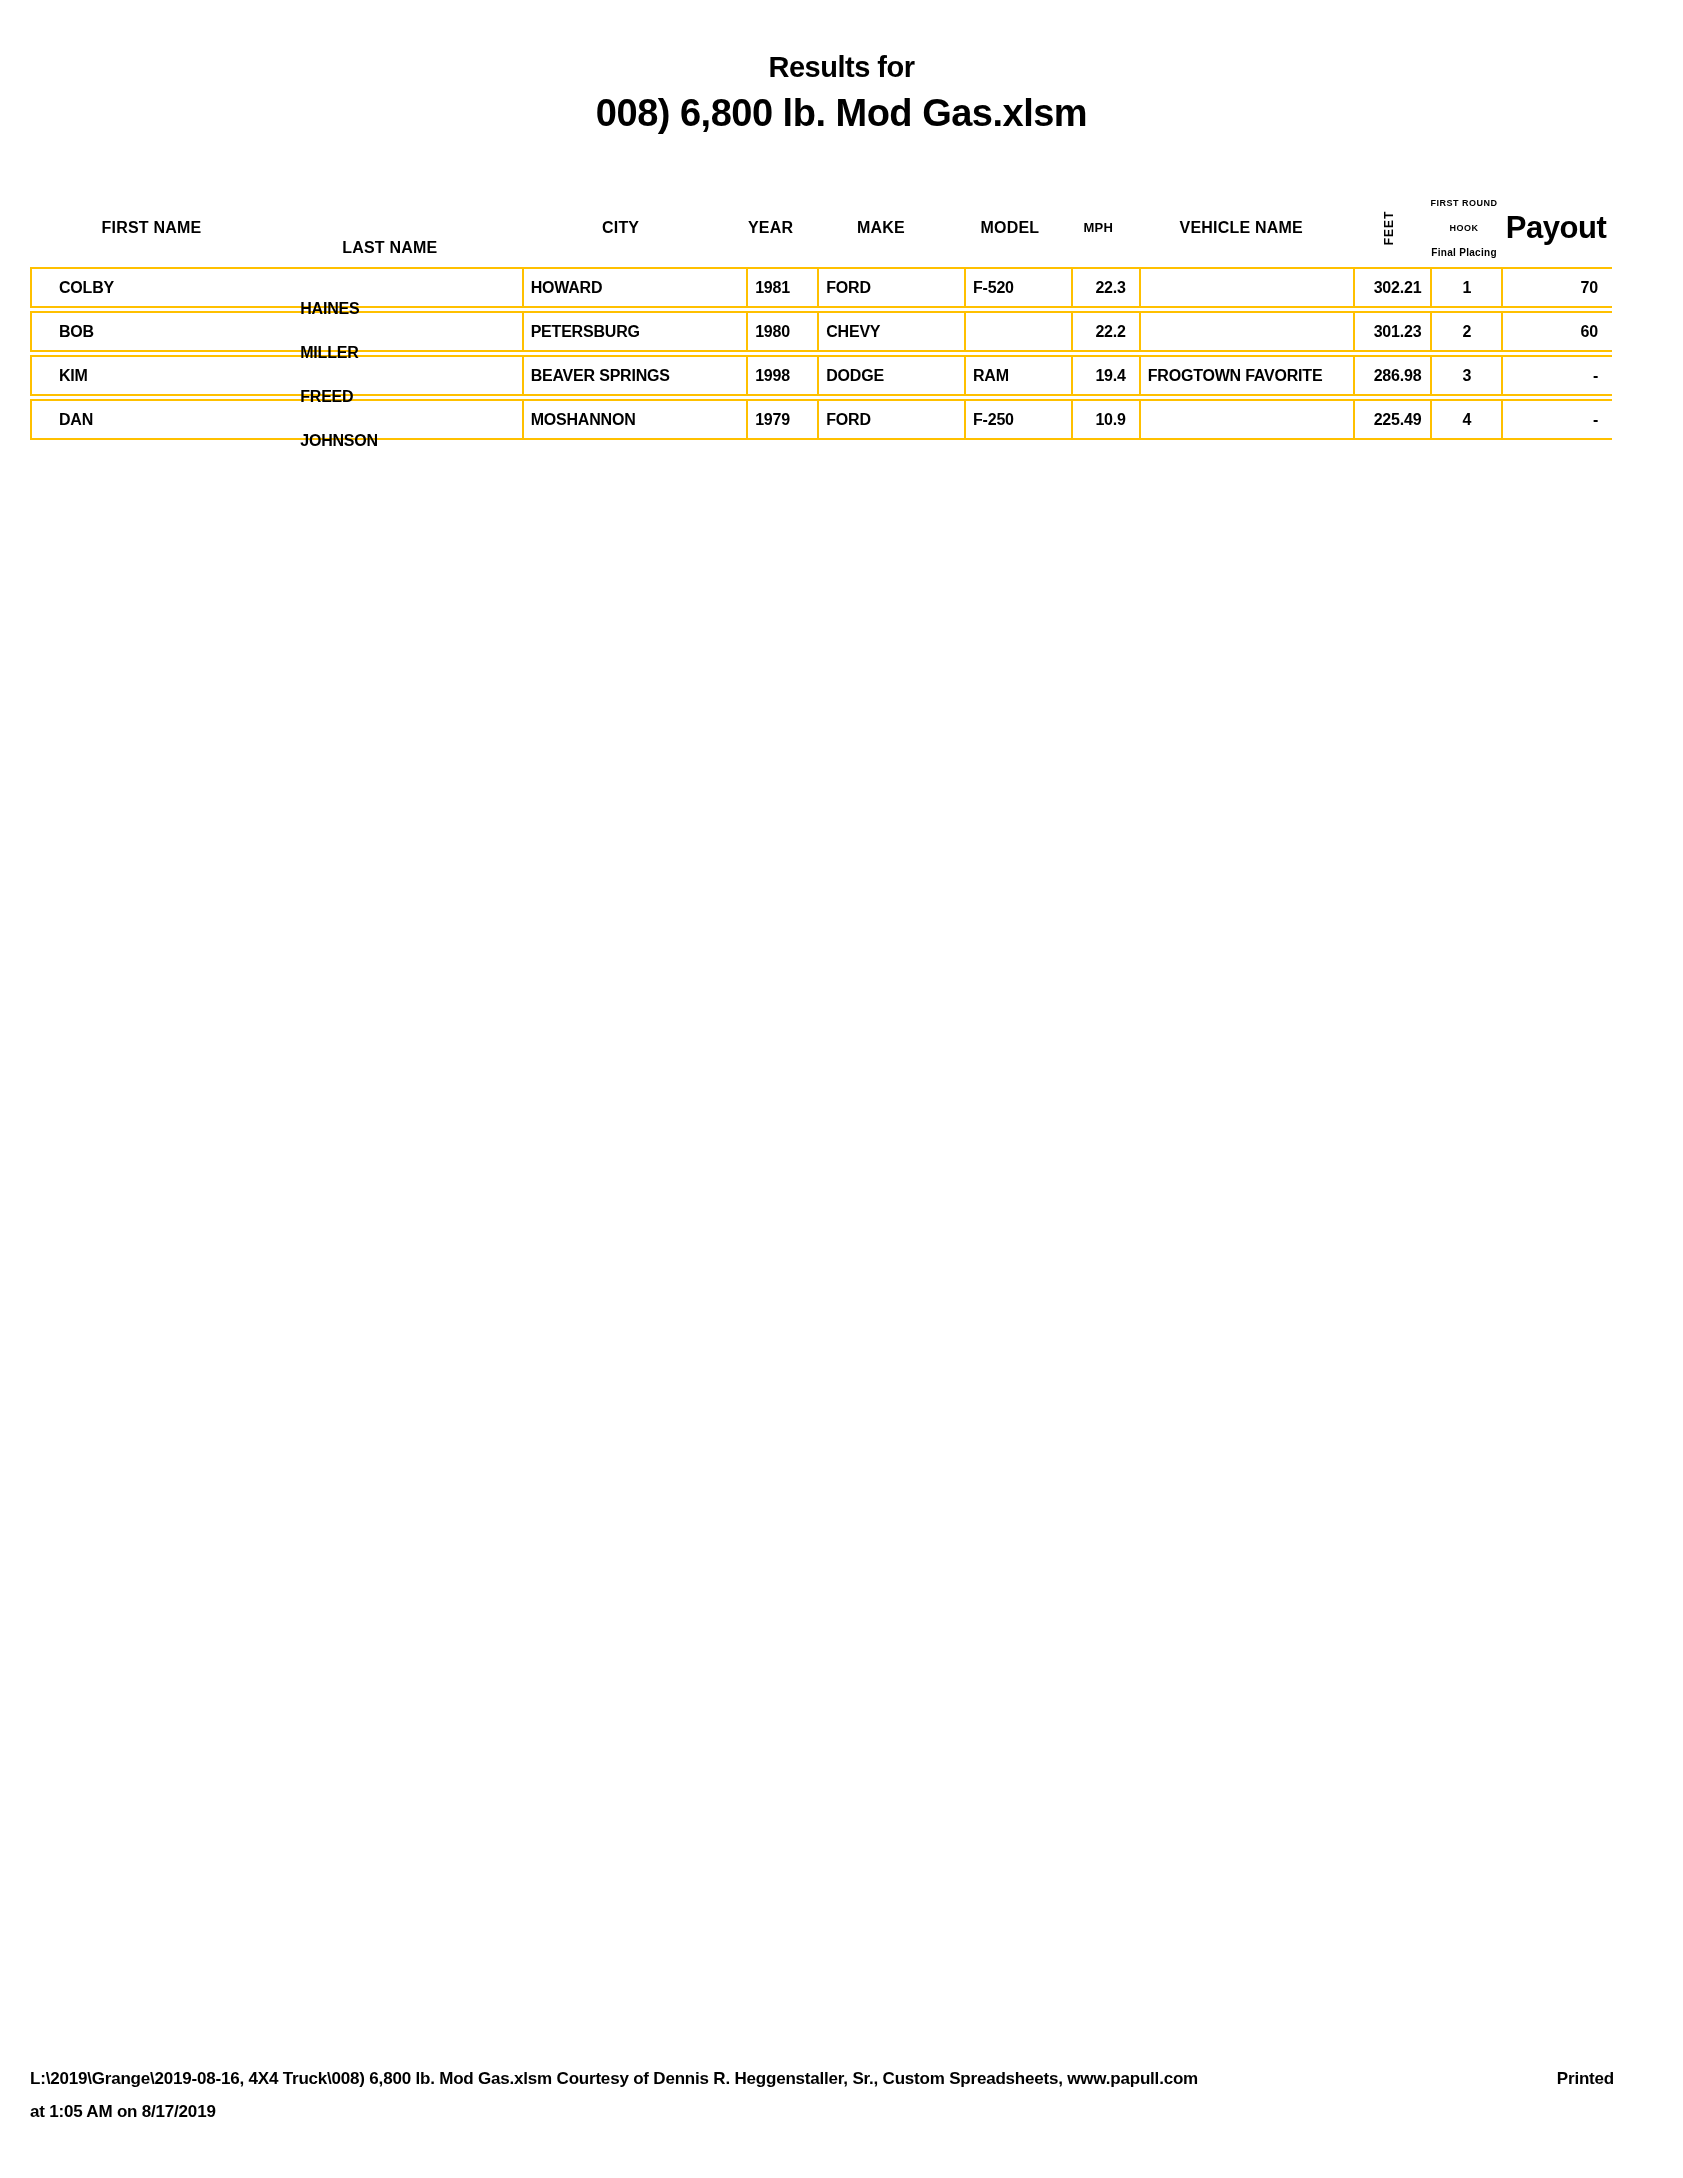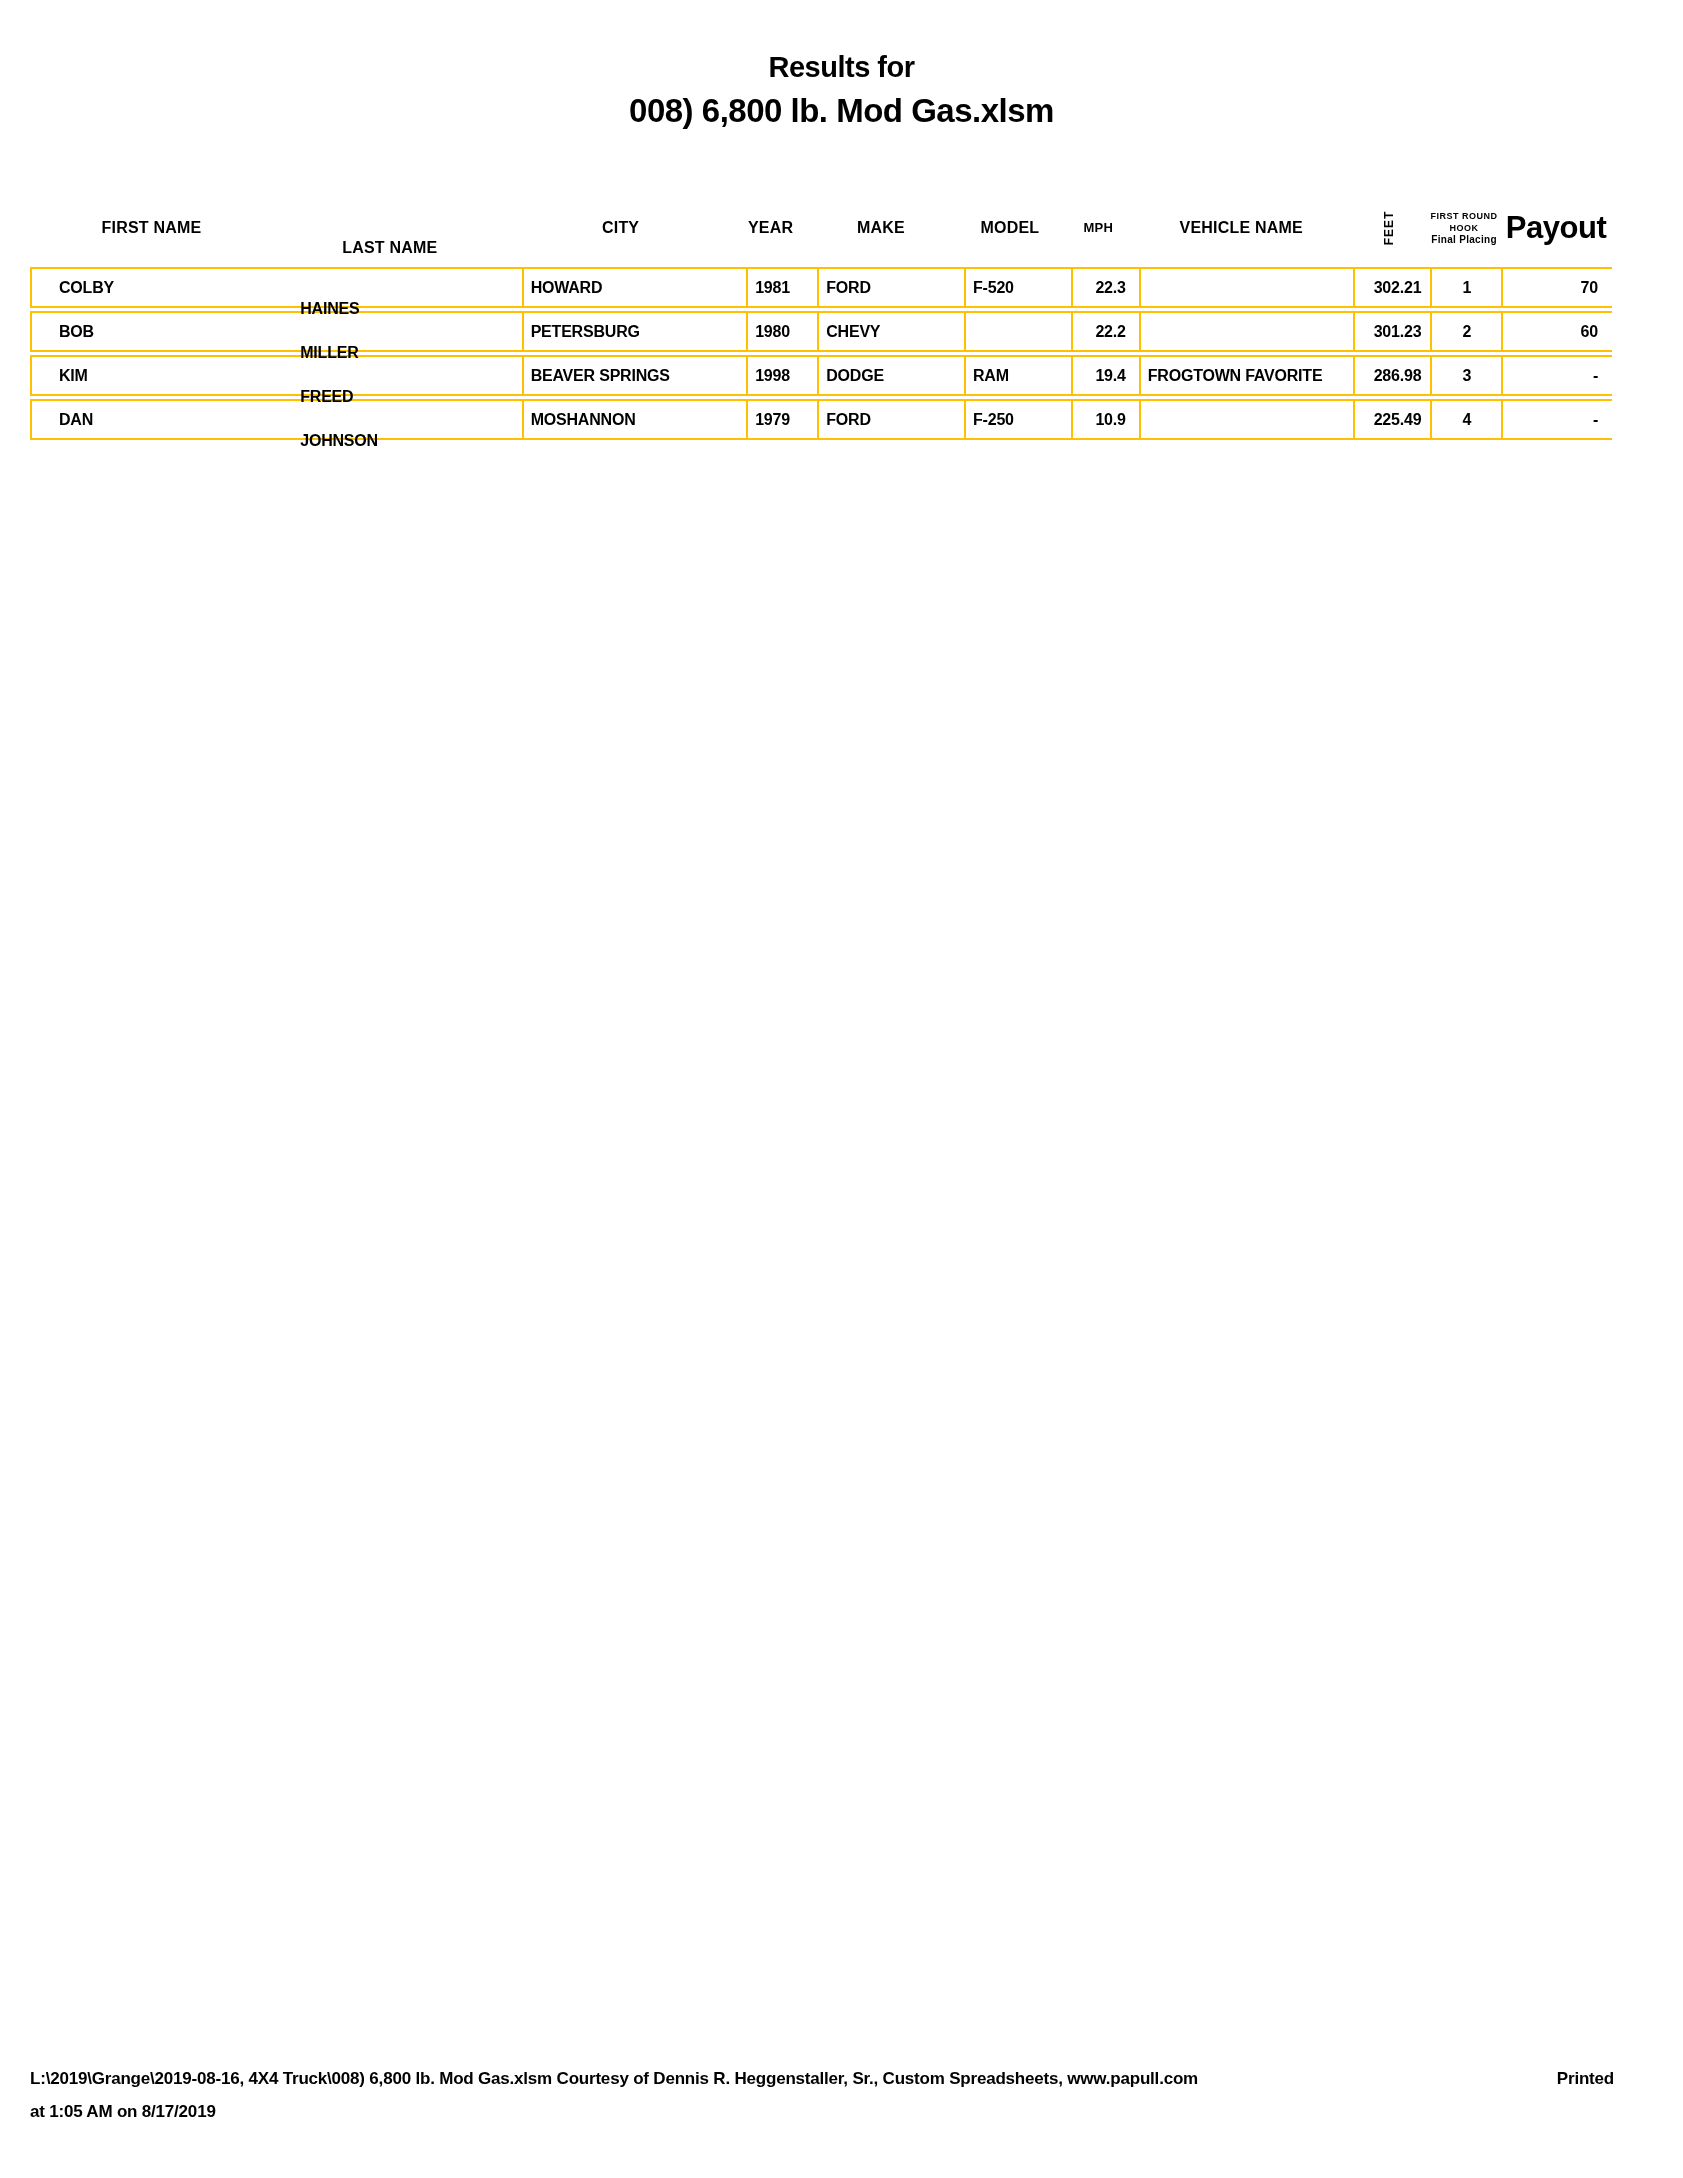--- a/index.html
+++ b/index.html
@@ -9,30 +9,30 @@
     background:#ffffff;
     color:#000000;
     font-family:"Liberation Sans", sans-serif;
     font-weight:bold;
     overflow:hidden;
   }
 
   
   .title-block { padding-top:51px; text-align:center; }
   .title-line1 { font-size:29px; letter-spacing:-0.5px; }
-  .title-line2 { font-size:33px; letter-spacing:-0.5px; margin-top:8px; }
+  .title-line2 { font-size:38px; letter-spacing:-0.5px; margin-top:8px; }
 
   
   .table-wrap { position:absolute; left:30px; top:188px; width:1582px; }
 
   
   .w0 { width:243px; } .w1 { width:234px;margin-top:40px; } .w2 { width:228px; }
   .w3 { width:72px;  } .w4 { width:149px; } .w5 { width:109px; }
   .w6 { width:68px;  } .w7 { width:218px; } .w8 { width:78px;  }
-  .w9 { width:72px;  } .w10{ width:112px; }
+  .w9 { width:72px;gap:13px;  } .w10{ width:112px; }
 
   .thead { display:flex; align-items:center; height:79px; }
   .th { box-sizing:border-box; text-align:center; font-size:16px; letter-spacing:0.2px; }
   .th-mph { font-size:13px; }
   .th-feet { display:flex; align-items:center; justify-content:center; }
   .th-feet .rot { display:inline-block; transform:rotate(-90deg); font-size:12px; letter-spacing:1px; }
   .th-hook { display:flex; flex-direction:column; align-items:center; justify-content:center;
              font-size:9px; line-height:12px; white-space:nowrap; overflow:visible; letter-spacing:0.5px; }
   .th-hook .hk3 { font-size:10px; letter-spacing:0.3px; }
   .th-payout { font-size:31px; letter-spacing:-0.5px; }

